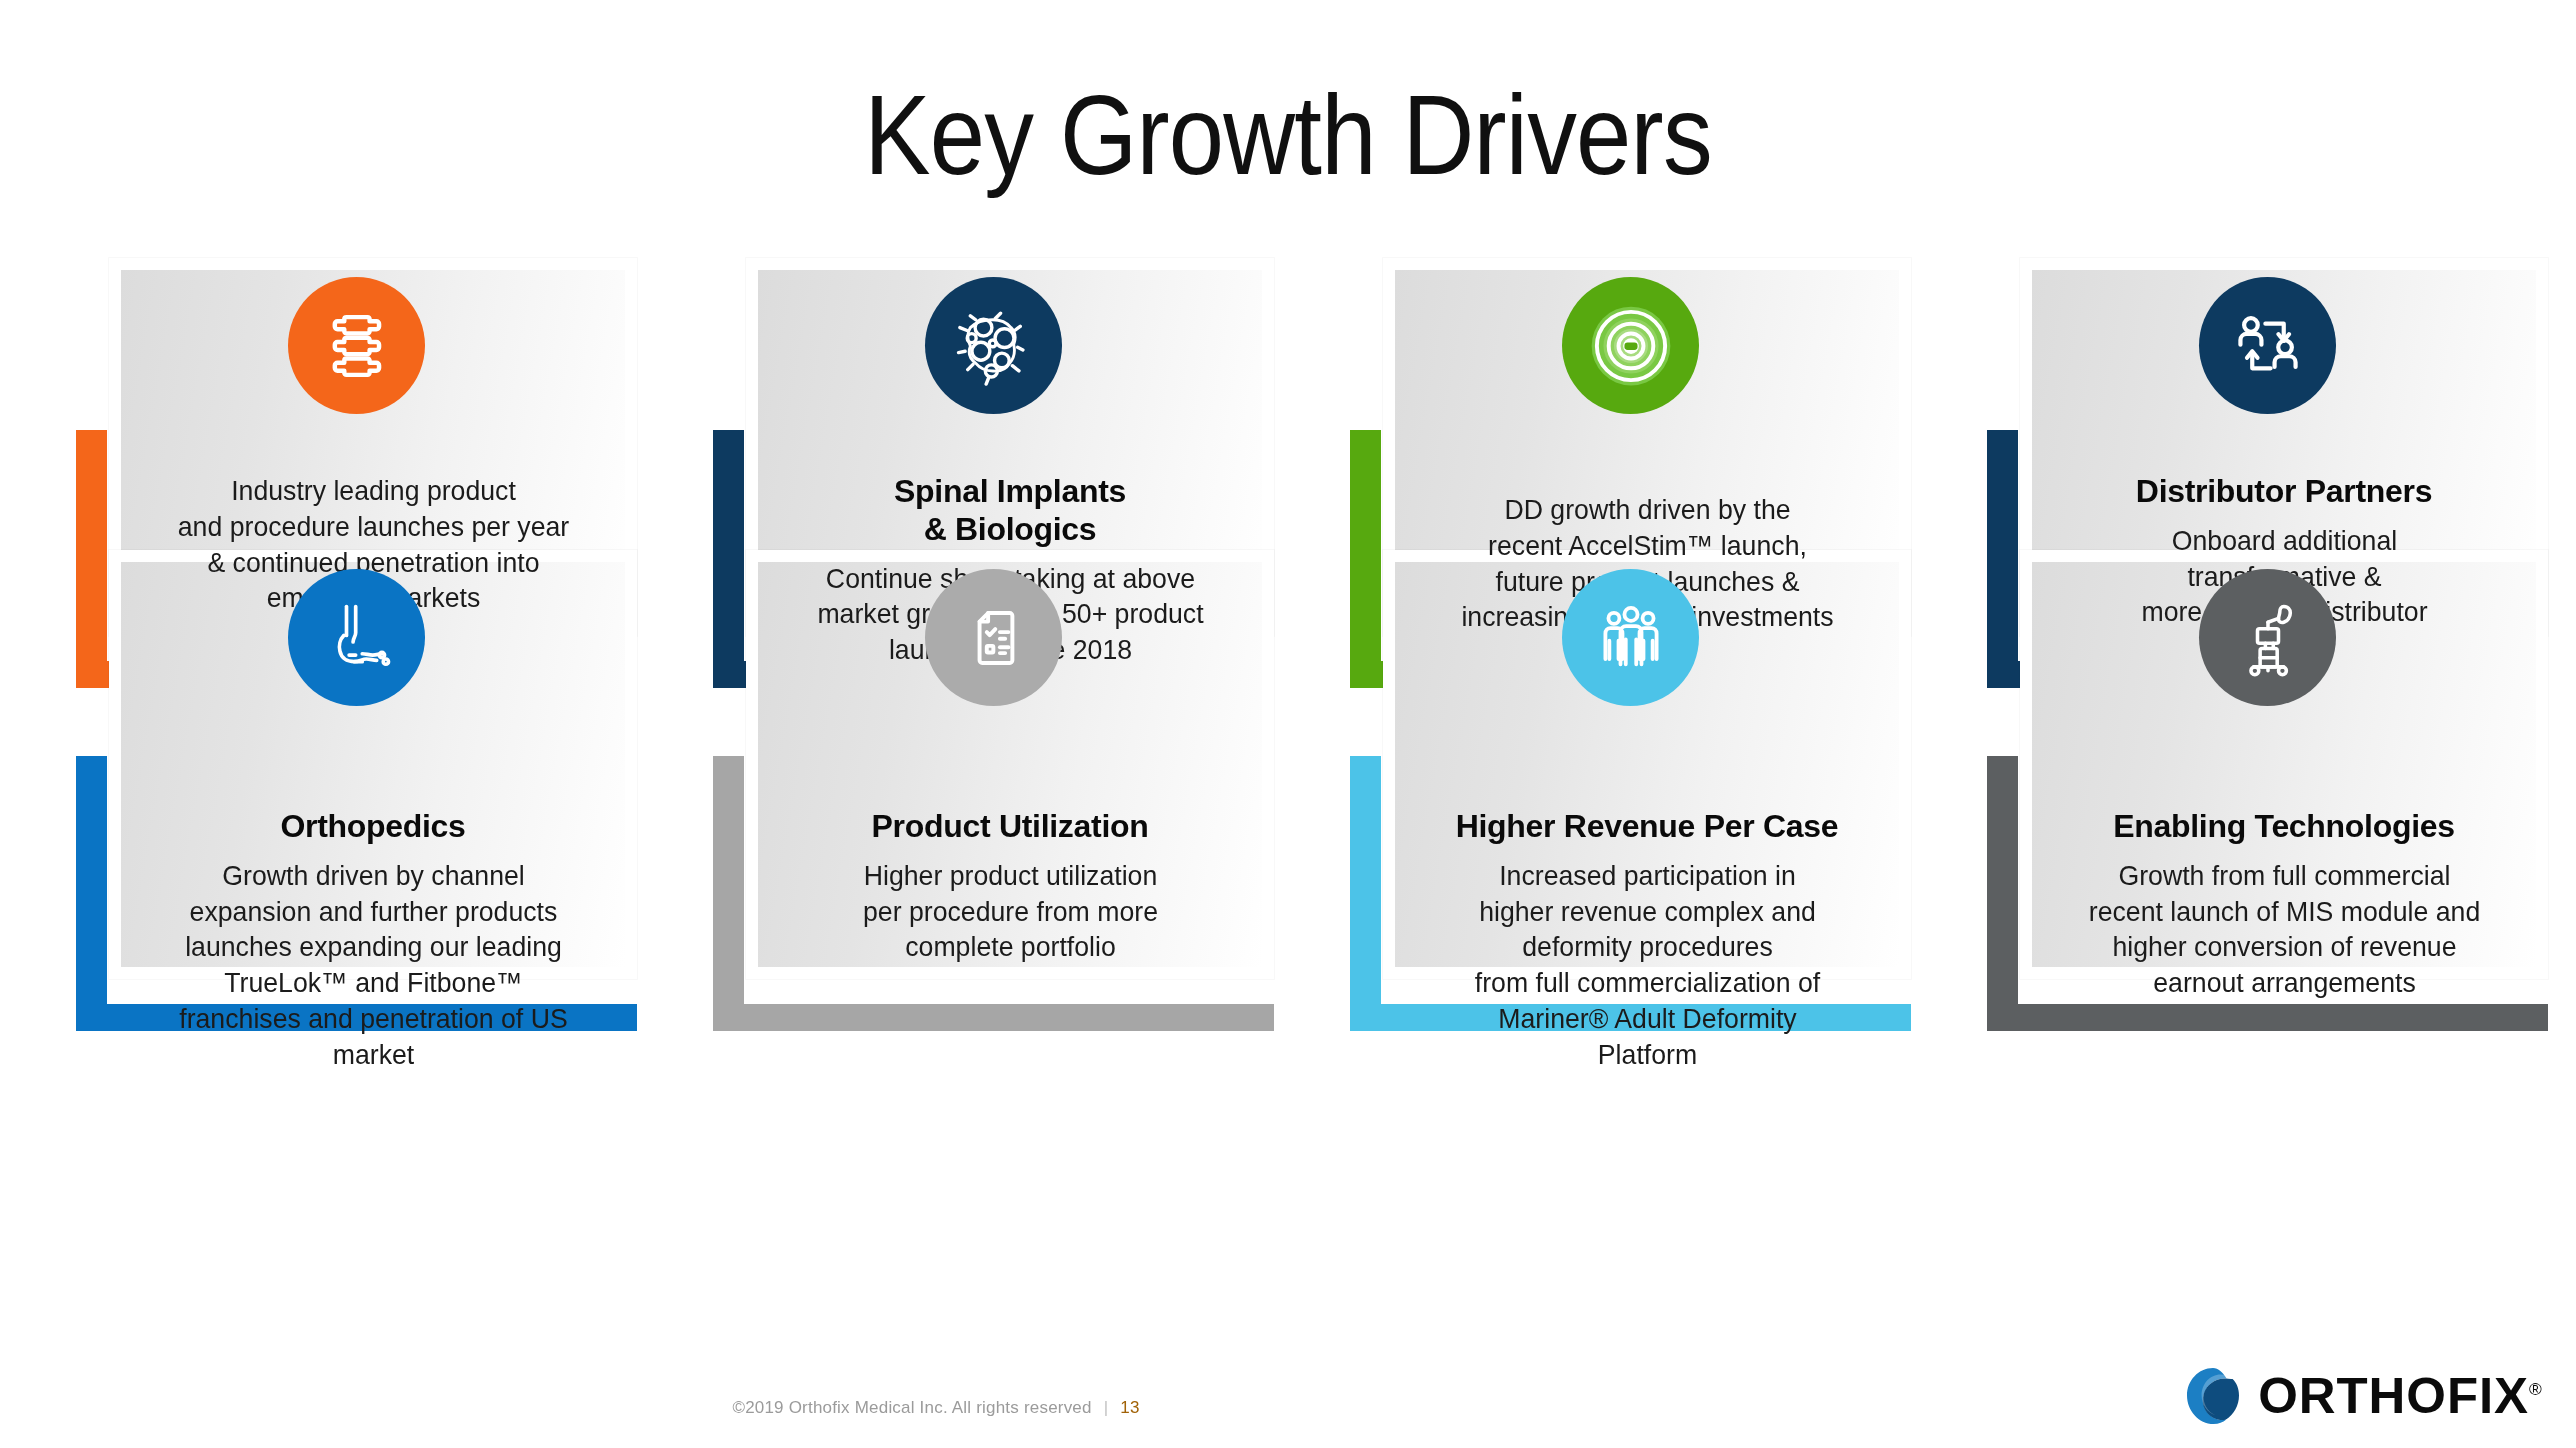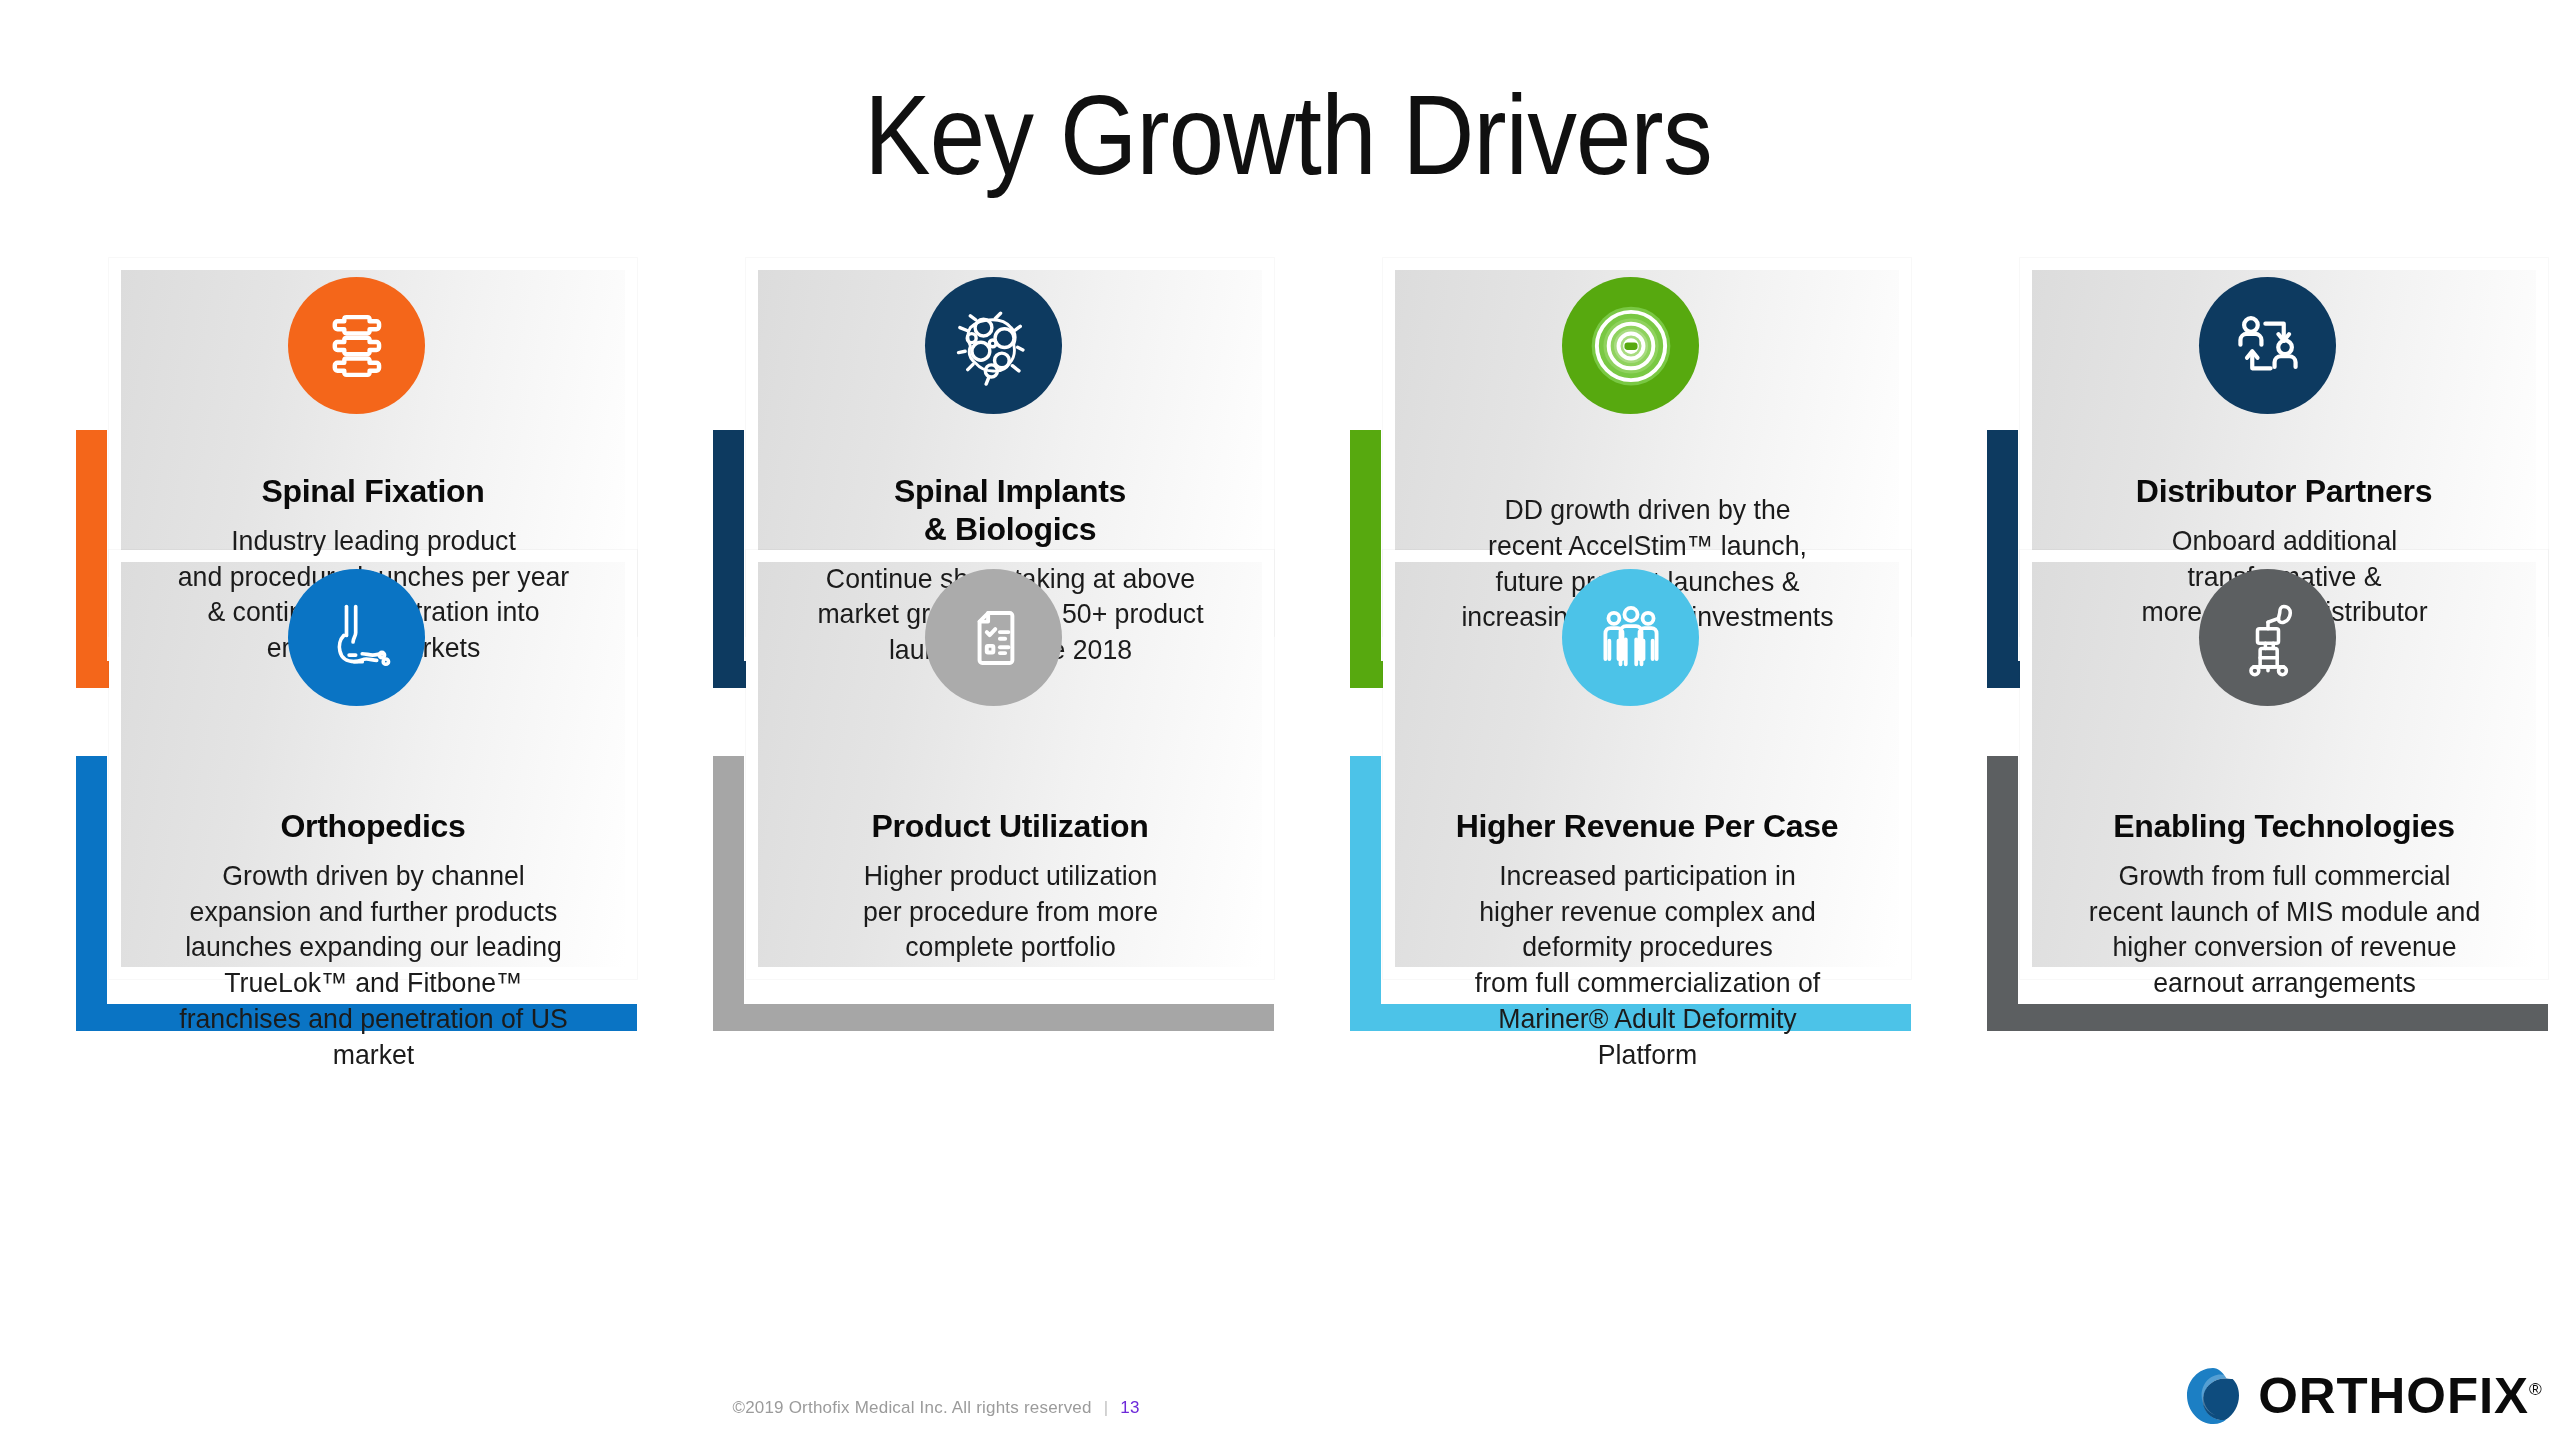--- a/index.html
+++ b/index.html
@@ -114,21 +114,21 @@
   .footer-copy{
     position:absolute;
     left:0;top:1398px;width:1872px;
     text-align:center;
     font-size:17px;
     font-weight:400;
     color:#9b9b9b;
     letter-spacing:0.2px;
   }
   .footer-copy .sep{padding:0 12px;color:#c2c2c2;}
-  .footer-copy .pg{color:#6d28d9;}
+  .footer-copy .pg{color:#a16207;}
 
   .logo{
     position:absolute;
     right:36px;top:1364px;
     display:flex;align-items:center;gap:16px;
   }
   .logo-mark{width:64px;height:64px;display:block;}
   .logo-text{
     font-size:50px;
     font-weight:700;
@@ -159,21 +159,20 @@
     <div class="icon-wrap">
       <div class="icon-circle" style="background: rgb(244, 102, 26);">
         <svg viewBox="0 0 64 64" fill="none" stroke="#ffffff" stroke-width="3.4" stroke-linejoin="round" stroke-linecap="round">
           <path d="M24 10h16c1 0 1.6.8 1.6 1.7v1.5h5.2c1.1 0 2 .9 2 2v2c0 1.1-.9 2-2 2h-5.2v1.4c0 1-.7 1.8-1.7 1.8H24c-1 0-1.7-.8-1.7-1.8v-1.4h-5.2c-1.1 0-2-.9-2-2v-2c0-1.1.9-2 2-2h5.2v-1.5c0-.9.6-1.7 1.7-1.7z"></path>
           <path d="M24 25.8h16c1 0 1.6.8 1.6 1.7v1.5h5.2c1.1 0 2 .9 2 2v2c0 1.1-.9 2-2 2h-5.2v1.4c0 1-.7 1.8-1.7 1.8H24c-1 0-1.7-.8-1.7-1.8v-1.4h-5.2c-1.1 0-2-.9-2-2v-2c0-1.1.9-2 2-2h5.2v-1.5c0-.9.6-1.7 1.7-1.7z"></path>
           <path d="M24 41.6h16c1 0 1.6.8 1.6 1.7v1.5h5.2c1.1 0 2 .9 2 2v2c0 1.1-.9 2-2 2h-5.2v1.4c0 1-.7 1.8-1.7 1.8H24c-1 0-1.7-.8-1.7-1.8v-1.4h-5.2c-1.1 0-2-.9-2-2v-2c0-1.1.9-2 2-2h5.2v-1.5c0-.9.6-1.7 1.7-1.7z"></path>
         </svg>
       </div>
     </div>
     <div class="card-text" style="top: 215px;">
-      <div class="card-title">Spinal Fixation</div>
       <div class="card-desc">Industry leading product
 and procedure launches per year
 &amp; continued penetration into
 emerging markets</div>
     </div>
   </div>
 
   <div class="card row1" id="card1" style="left: 713px; padding-left: 32px; --acc: #0D3A60; --acc2: #0D3A60;">
     <div class="frame" style="top: 172px; height: 258px;"></div>
     <div class="panel" style="top: 0px; height: 378px;">

